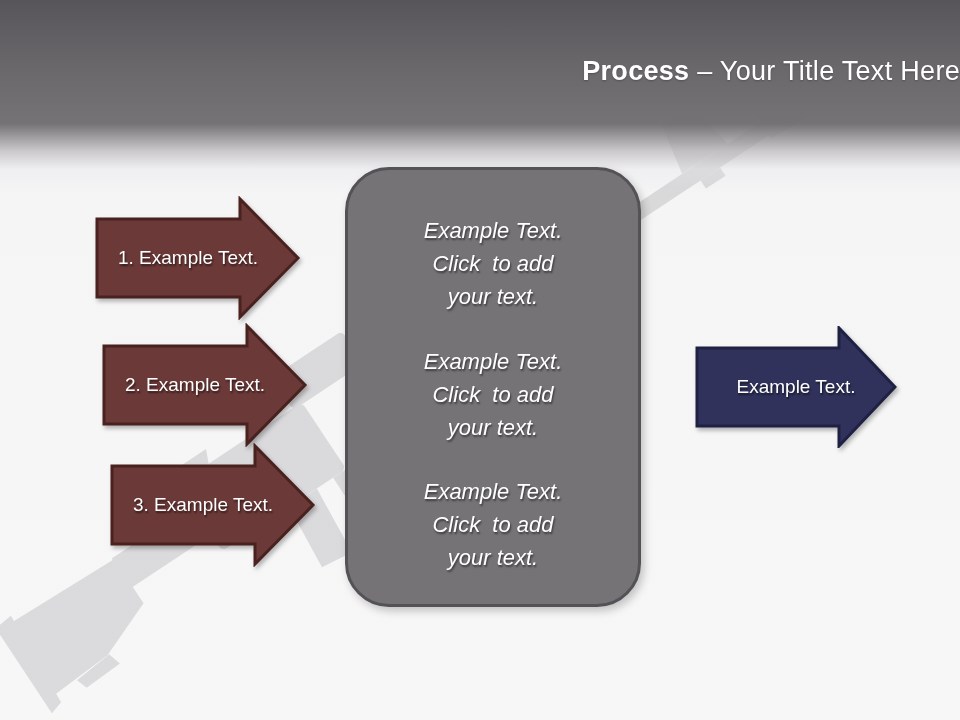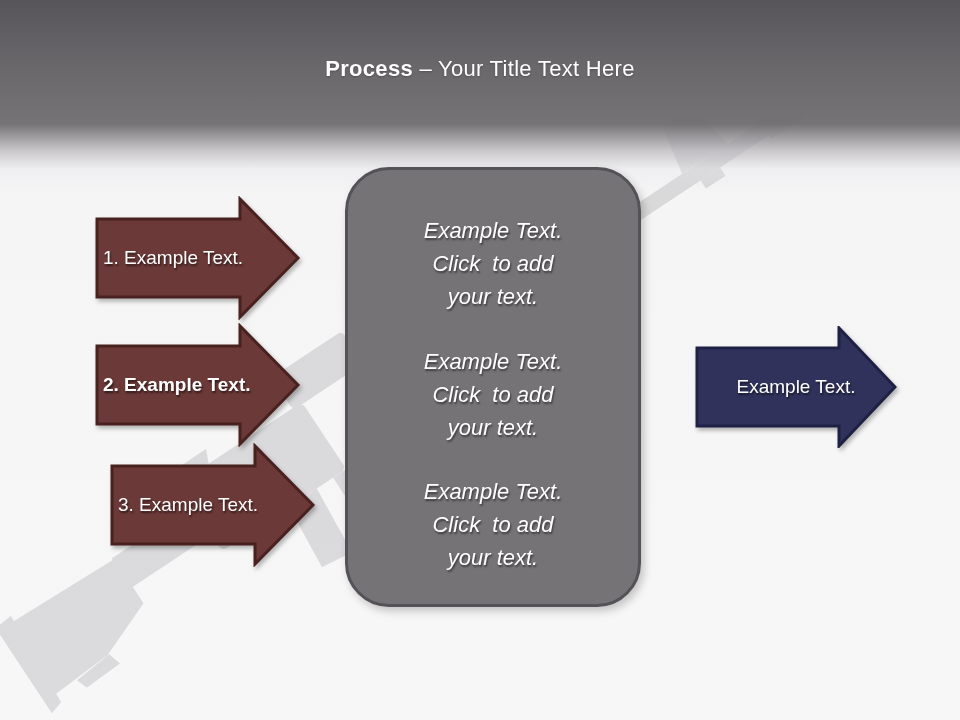--- a/index.html
+++ b/index.html
@@ -23,37 +23,37 @@
   .watermark {
     position:absolute; inset:0; width:960px; height:720px;
     opacity:0.15; pointer-events:none;
     -webkit-mask-image: linear-gradient(to bottom, transparent 0, transparent 112px, rgba(0,0,0,.45) 150px, #000 188px);
     mask-image: linear-gradient(to bottom, transparent 0, transparent 112px, rgba(0,0,0,.45) 150px, #000 188px);
   }
   .watermark * { fill:#3E3E44; }
   
   .title {
     position:absolute; top:56px; left:0; width:100%;
-    text-align:center; color:#fff; font-size:22px; letter-spacing:0.3px;
+    text-align:right; color:#fff; font-size:27px; letter-spacing:0.3px;
     text-shadow:0 1px 2px rgba(0,0,0,0.25);
   }
   .title .bold { font-weight:bold; }
   
   .arrow-wrap {
     position:absolute;
     filter: drop-shadow(2px 3px 2px rgba(0,0,0,0.28));
   }
   .arrow-wrap svg { display:block; }
   .arrow-label {
     position:absolute; inset:0; display:flex; align-items:center;
     color:#fff; font-size:19px;
     text-shadow:1px 2px 2px rgba(0,0,0,0.55);
     white-space:nowrap;
   }
-  .arrow-left .arrow-label { padding-left:8px; }
+  .arrow-left .arrow-label { padding-left:23px; }
   .arrow-right .arrow-label { justify-content:center; }
   .maroon-shape { fill:var(--maroon-fill,#6B3938); stroke:var(--maroon-border,#49221F); stroke-width:3; }
   .navy-shape   { fill:var(--navy-fill,#30325B);   stroke:var(--navy-border,#1E2144);   stroke-width:3; }
   
   .center-box {
     position:absolute; left:345px; top:167px; width:296px; height:440px;
     box-sizing:border-box;
     background:var(--box-fill,#767377);
     border:3px solid var(--box-border,#545157);
     border-radius:44px;
@@ -110,21 +110,21 @@
     <span class="bold">Process</span><span> – Your Title Text Here</span>
   </div>
 
   <div class="arrow-wrap arrow-left" style="left:95px; top:196px; width:206px; height:124px;">
     <svg width="206" height="124" viewBox="0 0 206 124">
       <polygon class="maroon-shape" points="2,23 145,23 145,3 203,62 145,121 145,101 2,101"></polygon>
     </svg>
     <div class="arrow-label">1. Example Text.</div>
   </div>
 
-  <div class="arrow-wrap arrow-left" style="left:95px; top:323px; width:206px; height:124px;font-weight:bold;">
+  <div class="arrow-wrap arrow-left" style="left:102px; top:323px; width:206px; height:124px;">
     <svg width="206" height="124" viewBox="0 0 206 124">
       <polygon class="maroon-shape" points="2,23 145,23 145,3 203,62 145,121 145,101 2,101"></polygon>
     </svg>
     <div class="arrow-label">2. Example Text.</div>
   </div>
 
   <div class="arrow-wrap arrow-left" style="left:110px; top:443px; width:206px; height:124px;">
     <svg width="206" height="124" viewBox="0 0 206 124">
       <polygon class="maroon-shape" points="2,23 145,23 145,3 203,62 145,121 145,101 2,101"></polygon>
     </svg>

